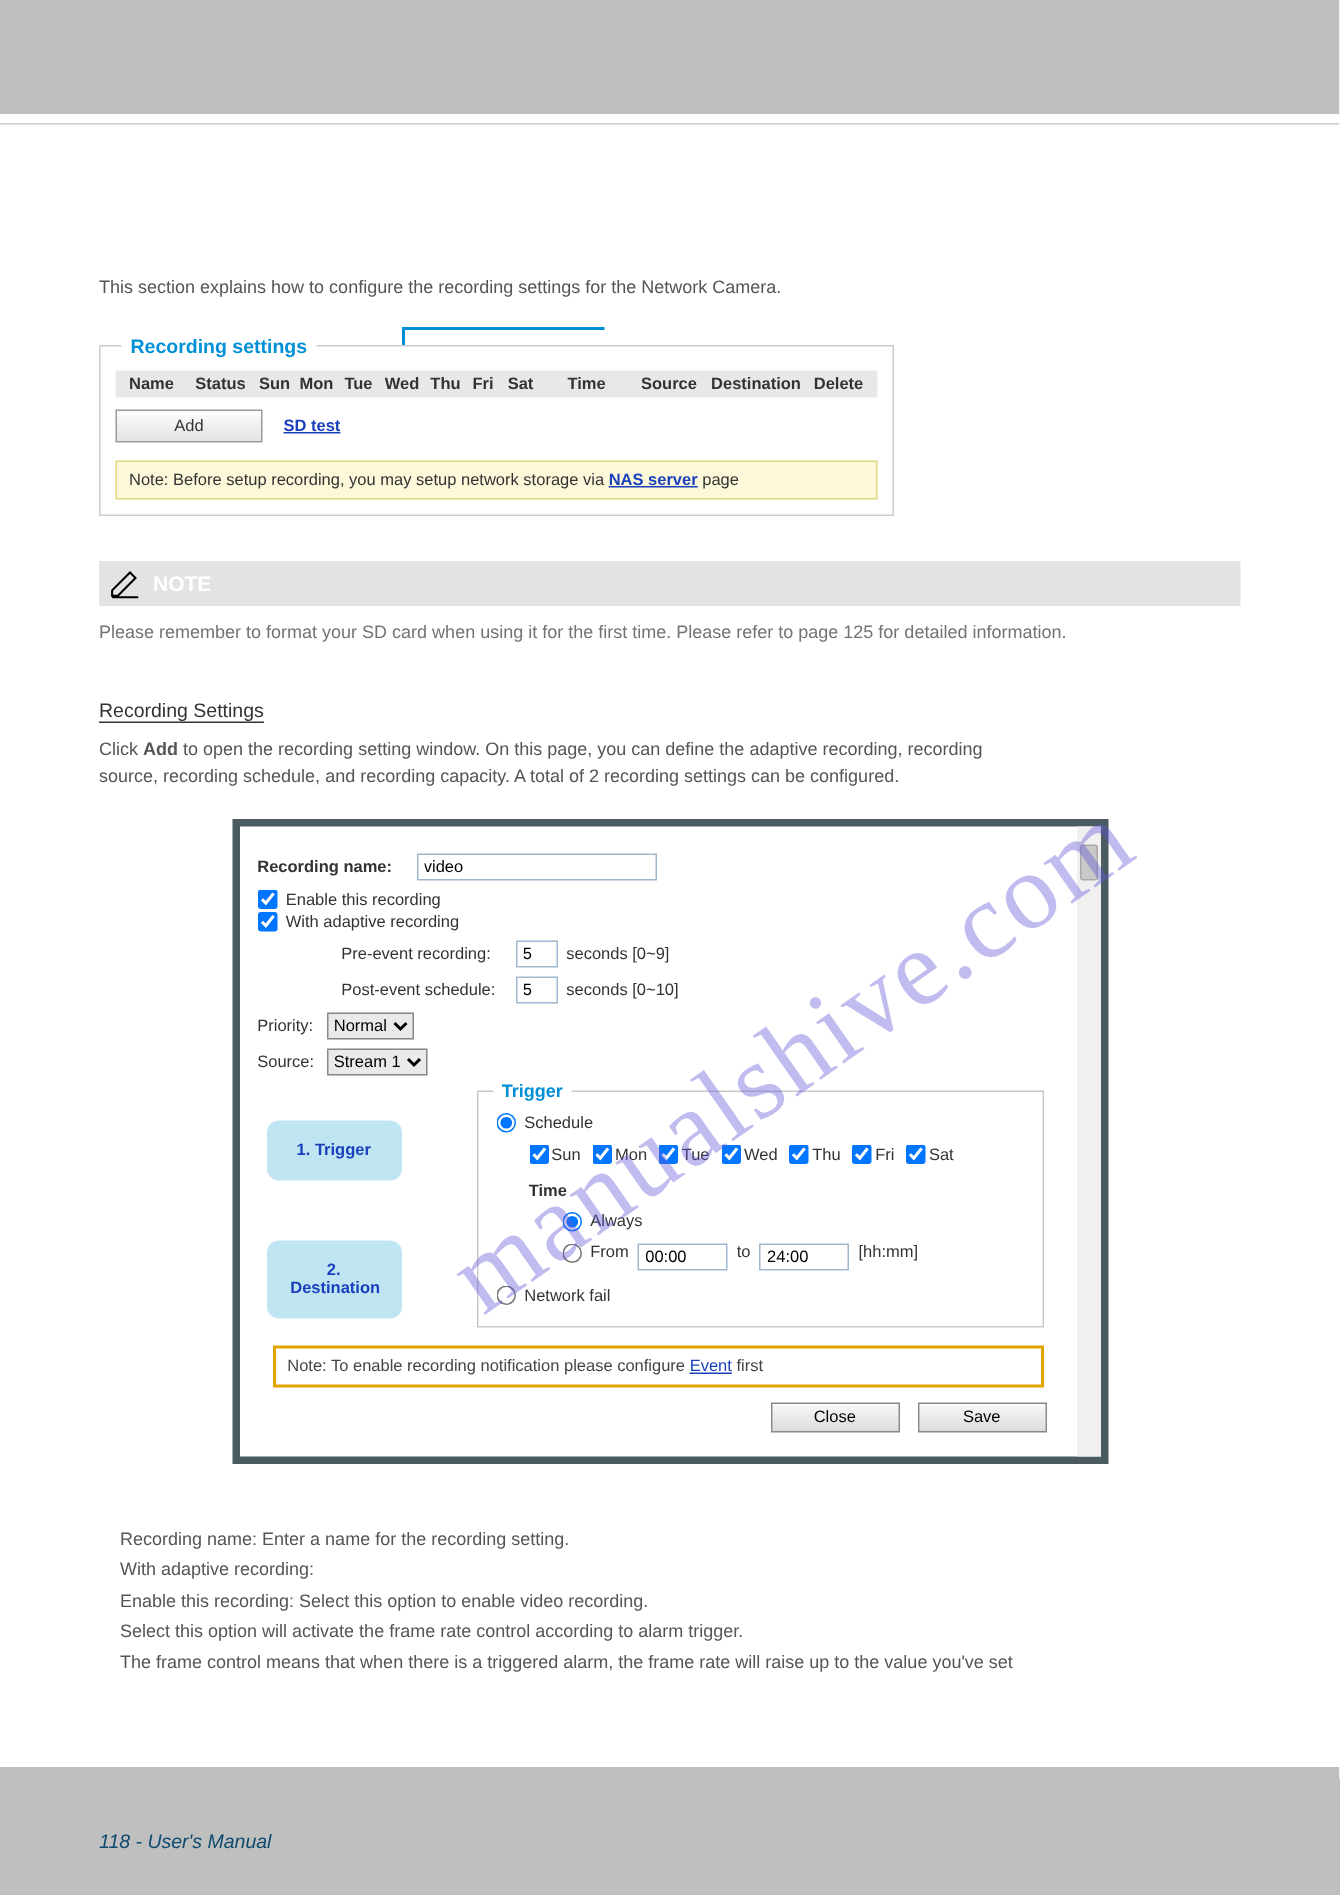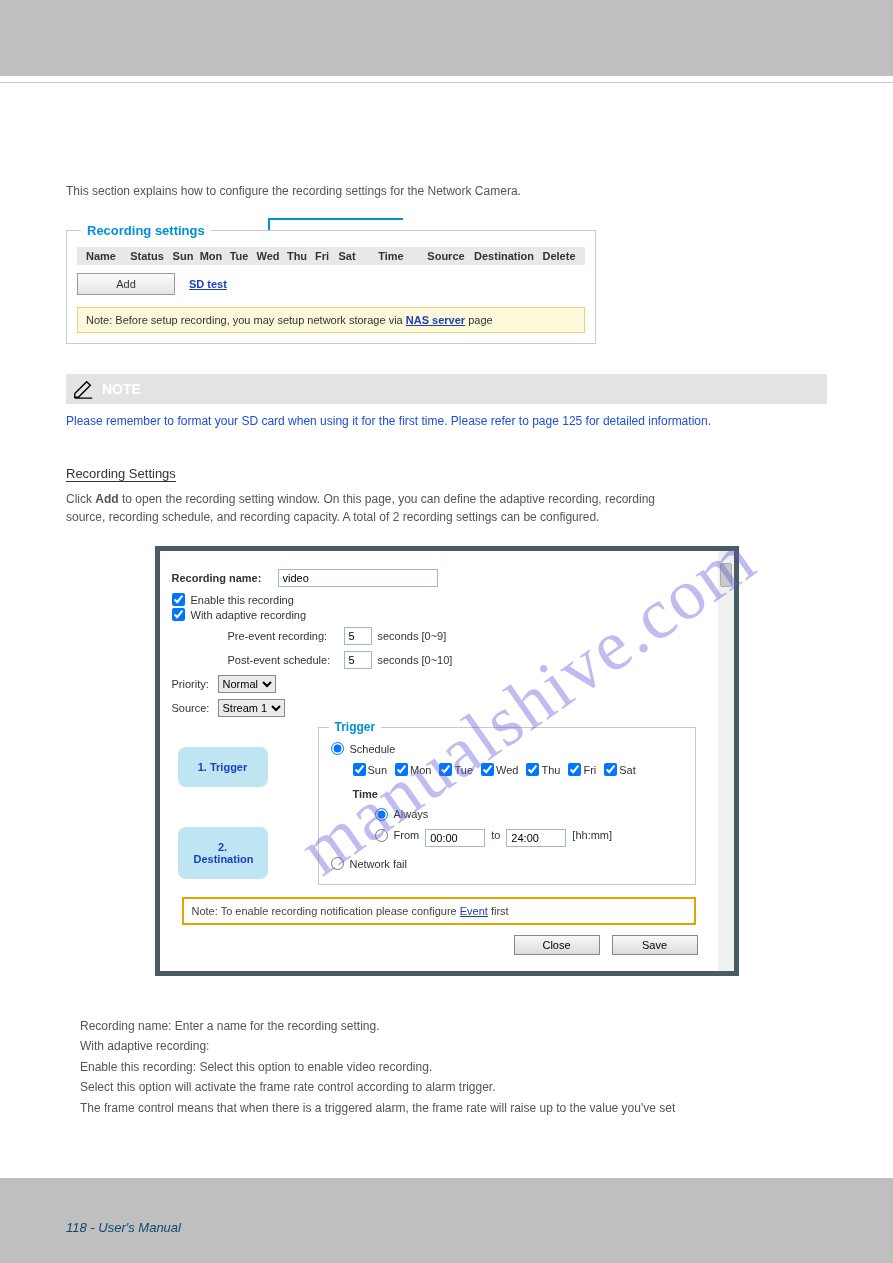--- a/index.html
+++ b/index.html
@@ -95,21 +95,21 @@
   .note-banner {
     background: #e3e3e3;
     display: flex;
     align-items: center;
     height: 30px;
     margin-top: 30px;
     padding-left: 6px;
   }
   .pencil-icon svg { display: block; }
   .note-label { font-weight: bold; color: #fff; margin-left: 8px; font-size: 14px; }
-  .note-text { font-size: 12px; color: #1d4ed8; line-height: 1.5; margin-top: 8px; }
+  .note-text { font-size: 12px; color: #737373; line-height: 1.5; margin-top: 8px; }
   .rec-heading {
     font-size: 13px;
     border-bottom: 1px solid #333;
     display: inline-block;
     margin-top: 36px;
   }
   .rec-desc { margin-top: 8px; }
   .dialog {
     width: 584px;
     margin: 20px auto 0 auto;

